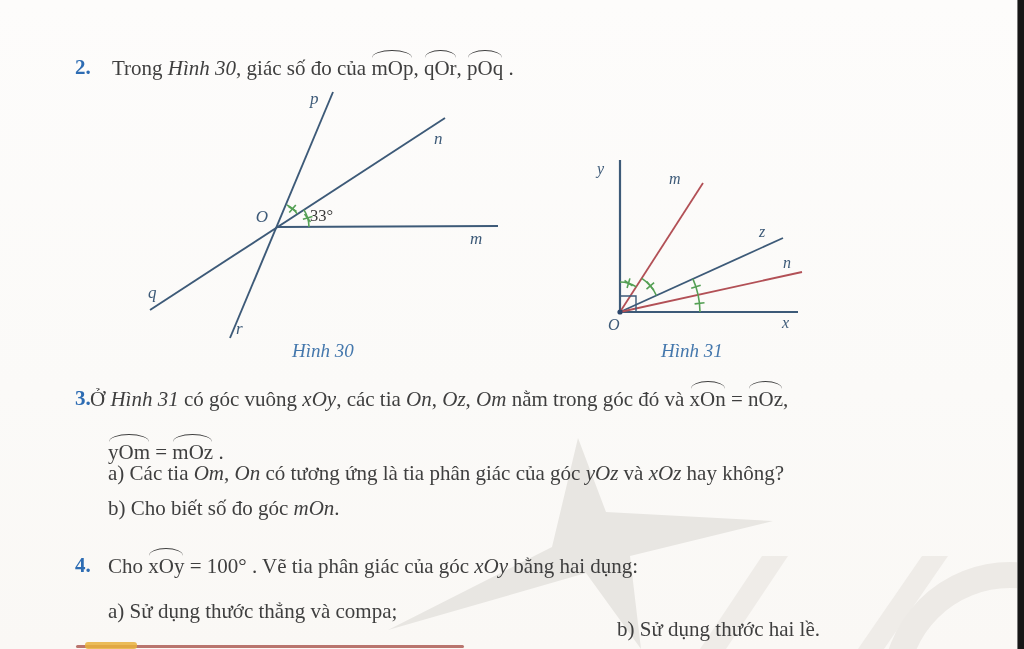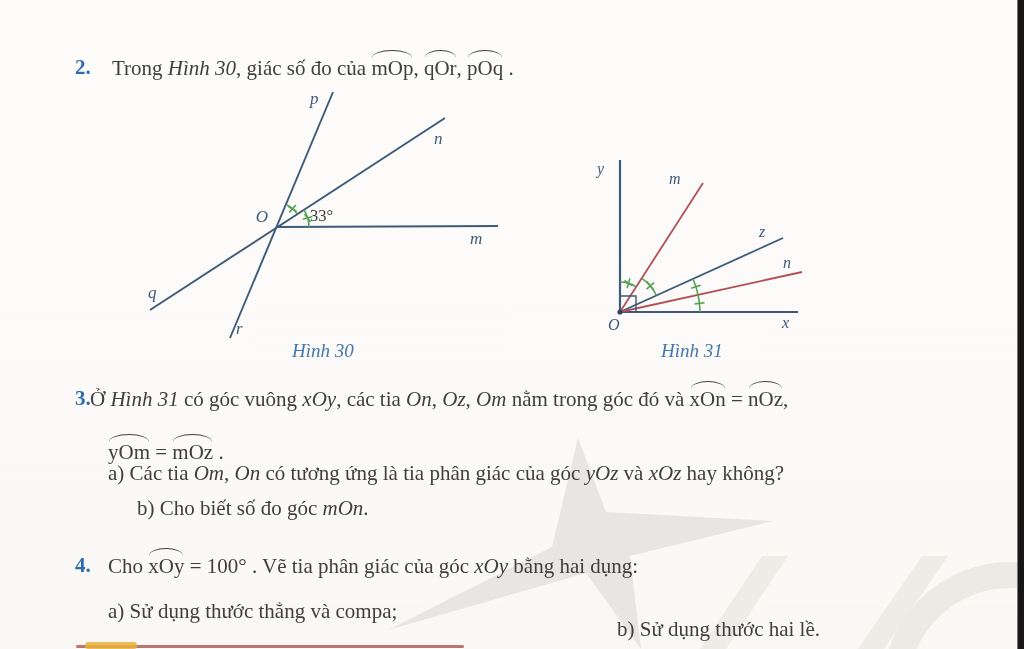--- a/index.html
+++ b/index.html
@@ -99,21 +99,21 @@
 <span class="num" style="top:386px;">3.</span>
 <div class="line" style="left:90px;top:386px;">
   <span>Ở </span><span class="i">Hình 31</span><span> có góc vuông </span><span class="i">xOy</span><span>, các tia </span><span class="i">On</span><span>, </span><span class="i">Oz</span><span>, </span><span class="i">Om</span><span> nằm trong góc đó và </span><span class="arc">xOn</span><span> = </span><span class="arc">nOz</span><span>,</span>
 </div>
 <div class="line" style="left:108px;top:439px;">
   <span class="arc">yOm</span><span> = </span><span class="arc">mOz</span><span> .</span>
 </div>
 <div class="line" style="left:108px;top:460px;">
   <span>a) Các tia </span><span class="i">Om</span><span>, </span><span class="i">On</span><span> có tương ứng là tia phân giác của góc </span><span class="i">yOz</span><span> và </span><span class="i">xOz</span><span> hay không?</span>
 </div>
-<div class="line" style="left:108px;top:495px;margin-left:29px;">
+<div class="line" style="left:108px;top:495px;">
   <span>b) Cho biết số đo góc </span><span class="i">mOn</span><span>.</span>
 </div>
 
 <span class="num" style="top:553px;">4.</span>
 <div class="line" style="left:108px;top:553px;">
   <span>Cho </span><span class="arc">xOy</span><span> = 100° . Vẽ tia phân giác của góc </span><span class="i">xOy</span><span> bằng hai dụng:</span>
 </div>
 <div class="line" style="left:108px;top:598px;">a) Sử dụng thước thẳng và compa;</div>
 <div class="line" style="left:617px;top:616px;">b) Sử dụng thước hai lề.</div>
 

